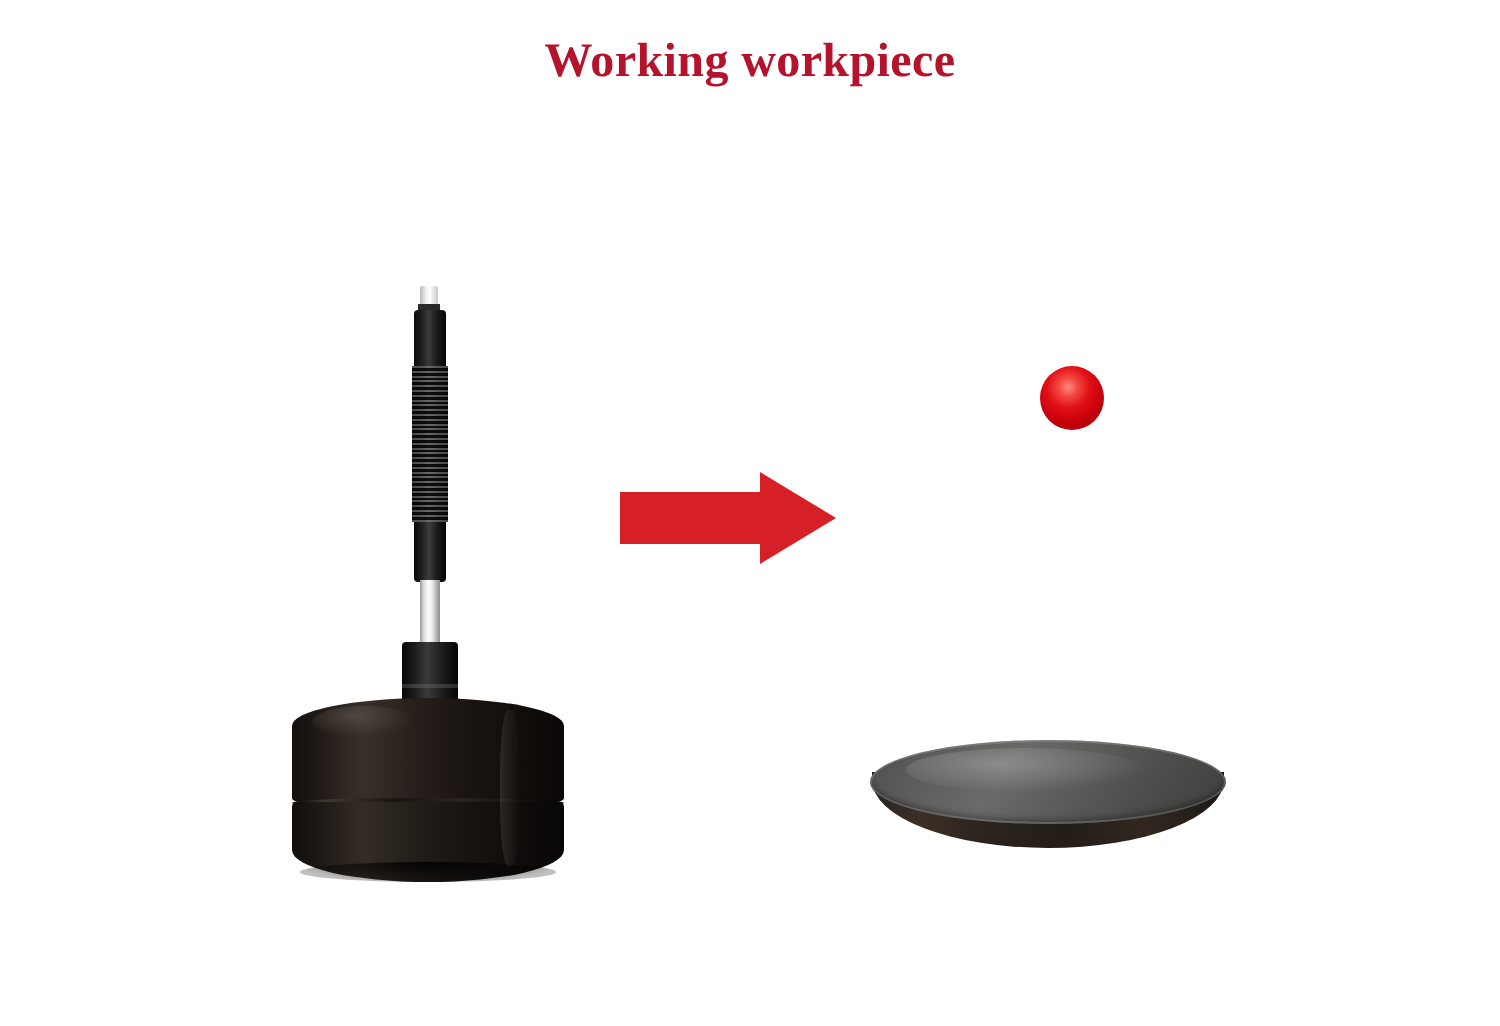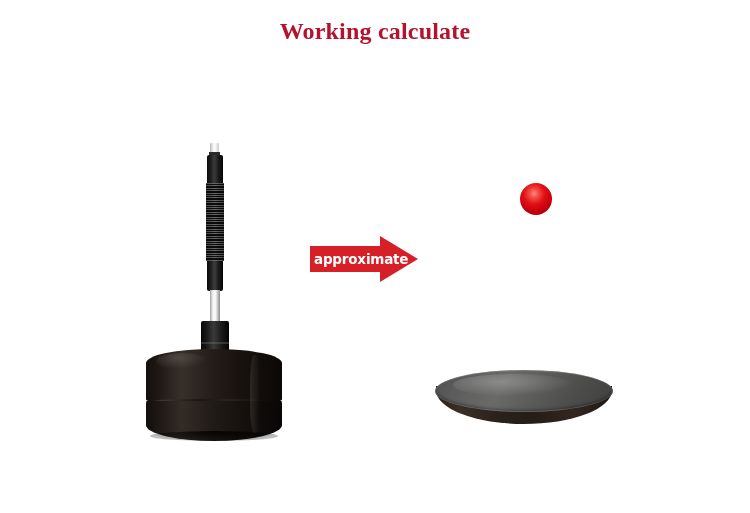--- a/index.html
+++ b/index.html
@@ -321,21 +321,21 @@
     border: 1px solid rgba(180,180,178,0.30);
     box-sizing: border-box;
   }
 </style>
 </head>
 <body>
 
 <div id="page">
 
   <div class="heading-block">
-    <h1 class="title">Working calculate</h1>
+    <h1 class="title">Working workpiece</h1>
   </div>
 
   <div class="device">
     <div class="tip"></div>
     <div class="tip-cap"></div>
     <div class="barrel-top"></div>
     <div class="barrel-grip"></div>
     <div class="barrel-bottom"></div>
     <div class="tube"></div>
     <div class="tube-line"></div>
@@ -346,21 +346,20 @@
     <div class="base-top-sheen"></div>
     <div class="base-seam"></div>
     <div class="base-bottom"></div>
     <div class="base-bottom-edge"></div>
     <div class="base-highlight"></div>
   </div>
 
   <div class="arrow">
     <div class="arrow-shaft"></div>
     <div class="arrow-head"></div>
-    <div class="arrow-label">approximate</div>
   </div>
 
   <div class="ball"></div>
 
   <div class="disc">
     <div class="disc-side"></div>
     <div class="disc-top"></div>
     <div class="disc-top-sheen"></div>
     <div class="disc-rim"></div>
   </div>

